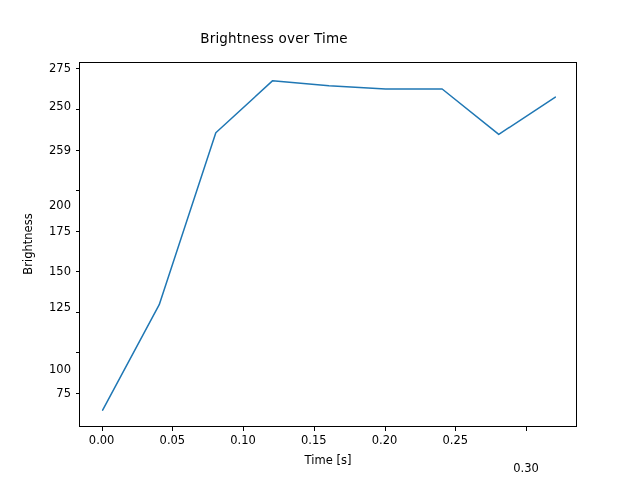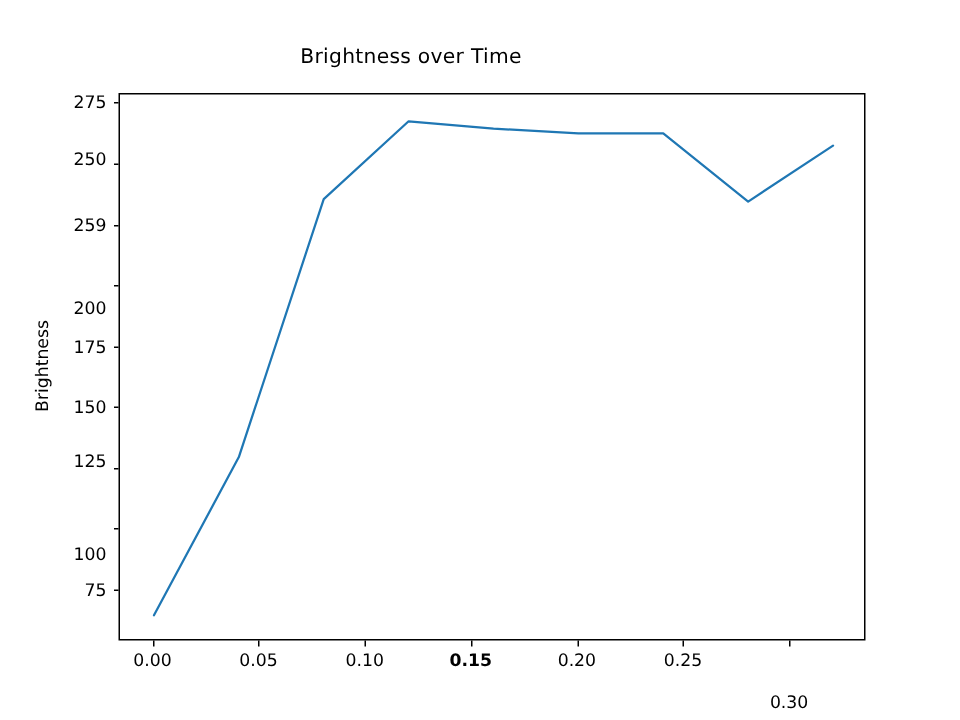--- a/index.html
+++ b/index.html
@@ -110,30 +110,31 @@
 
   <div id="axes">
     <svg id="plot-svg" viewBox="0 0 498 365" preserveAspectRatio="none">
       <polyline id="series-line" fill="none" stroke="#1f77b4" stroke-width="1.5" stroke-linejoin="round" stroke-linecap="round" points="22.64,347.16 79.23,241.71 135.82,69.76 192.41,17.84 249.00,22.71 305.59,25.96 362.18,25.96 418.77,71.38 475.36,34.07"></polyline>
     </svg>
   </div>
 
   <div id="x-ticks"></div>
   <div id="y-ticks"></div>
 
+  <div id="xlabel">Time [s]</div>
   <div id="ylabel">Brightness</div>
 
 <div class="tick-x" style="left: 101.64px;"></div>
     <div class="ticklabel-x" style="left: 101.64px;">0.00</div>
     <div class="tick-x" style="left: 172.38px;"></div>
     <div class="ticklabel-x" style="left: 172.38px;">0.05</div>
     <div class="tick-x" style="left: 243.11px;"></div>
     <div class="ticklabel-x" style="left: 243.11px;">0.10</div>
     <div class="tick-x" style="left: 313.85px;"></div>
-    <div class="ticklabel-x" style="left: 313.85px; font-weight: bold;">0.15</div>
+    <div class="ticklabel-x" style="left: 313.85px;">0.15</div>
     <div class="tick-x" style="left: 384.59px;"></div>
     <div class="ticklabel-x" style="left: 384.59px;">0.20</div>
     <div class="tick-x" style="left: 455.33px;"></div>
     <div class="ticklabel-x" style="left: 455.33px;">0.25</div>
     <div class="tick-x" style="left: 526.07px;"></div>
     <div class="ticklabel-x" style="left: 526.07px; margin-top: 28px;">0.30</div>
     <div class="tick-y" style="top: 392.93px;"></div>
     <div class="ticklabel-y" style="top: 392.93px;">75</div>
     <div class="tick-y" style="top: 352.38px;"></div>
     <div class="ticklabel-y" style="top: 369px;">100</div>

